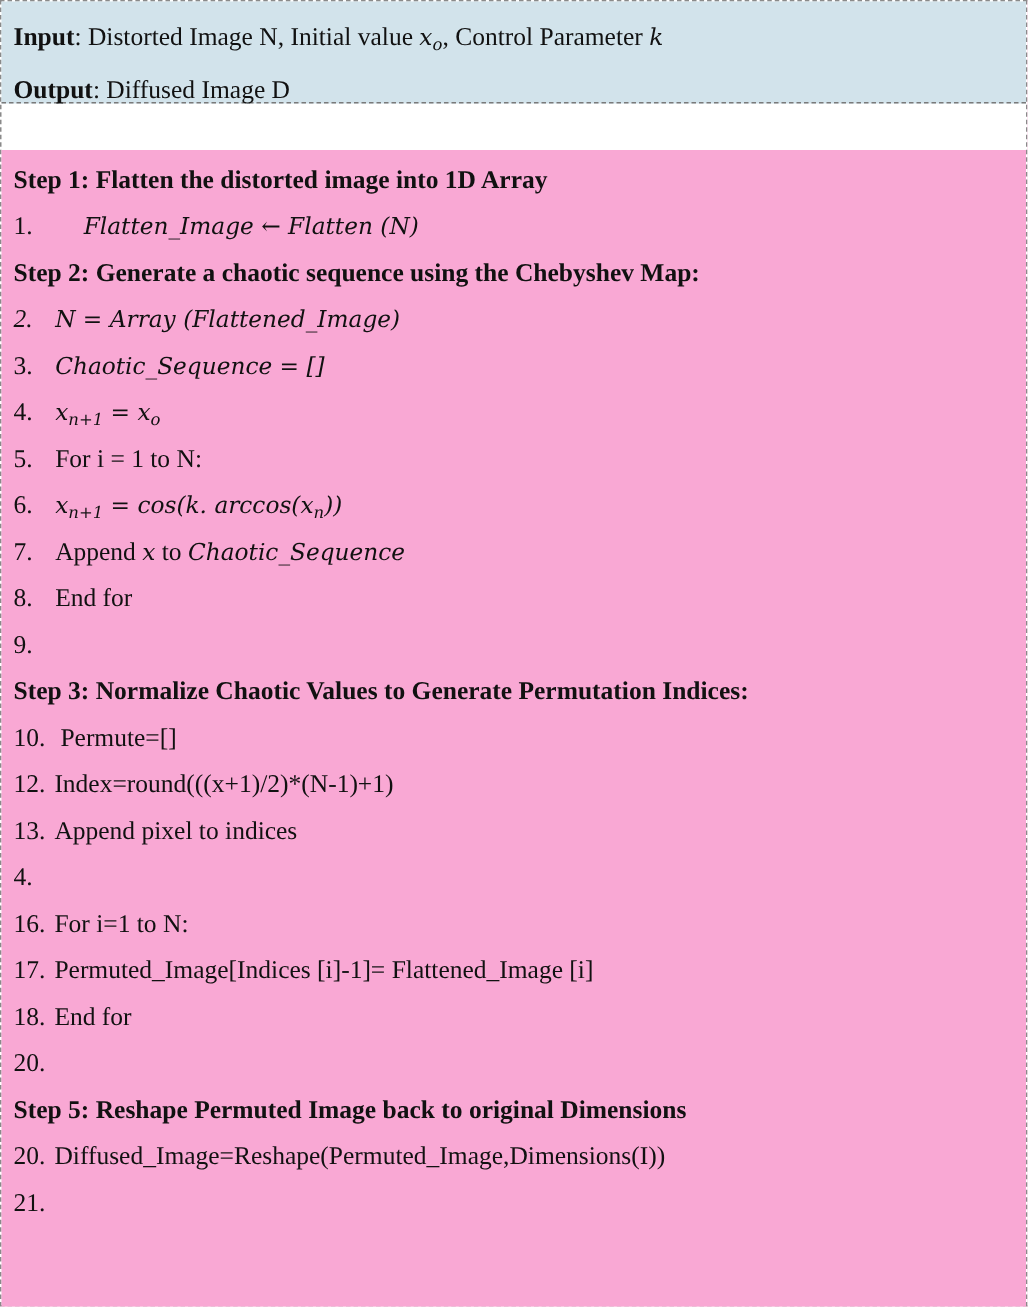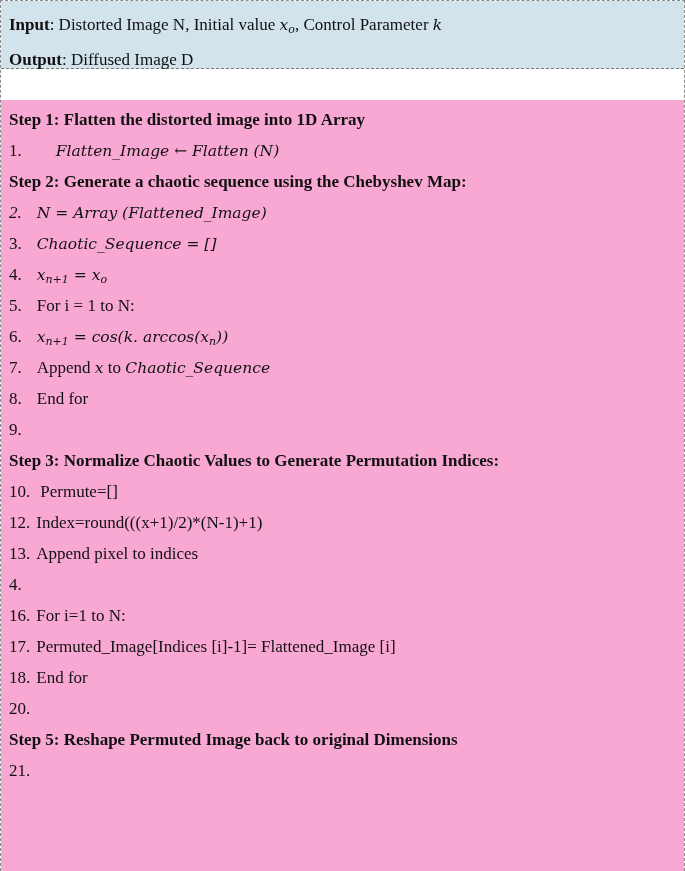--- a/index.html
+++ b/index.html
@@ -112,17 +112,20 @@
     </div>
     <div class="line">
       <span class="num">18.</span><span class="gap4"></span><span>End for</span>
     </div>
     <div class="line">
       <span class="num">20.</span>
     </div>
 
     <div class="line b">Step 5: Reshape Permuted Image back to original Dimensions</div>
     <div class="line">
+      <span class="num">20.</span><span class="gap4"></span><span>Diffused_Image=Reshape(Permuted_Image,Dimensions(I))</span>
+    </div>
+    <div class="line">
       <span class="num">21.</span><span class="gap4"></span>
     </div>
 
   </div>
 </div>
 
 </body></html>

